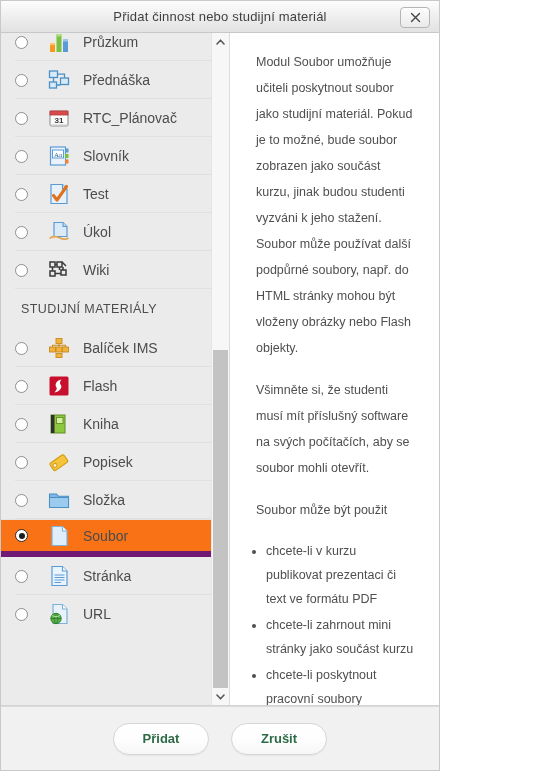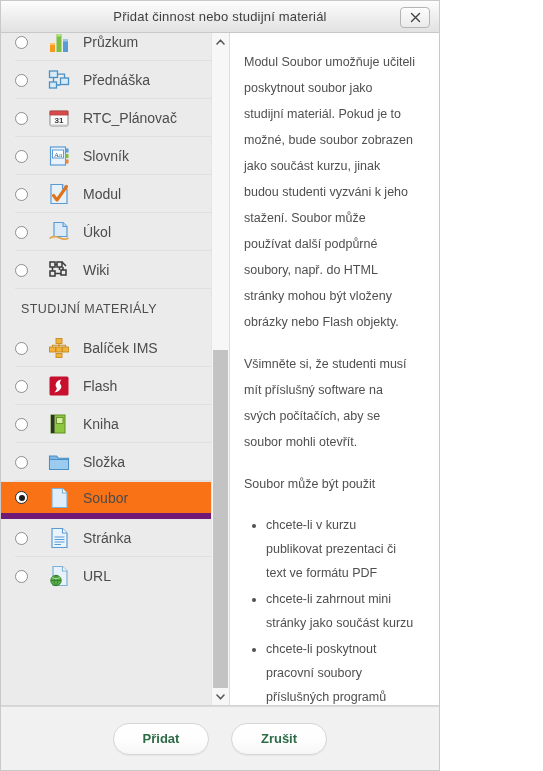--- a/index.html
+++ b/index.html
@@ -161,21 +161,21 @@
 
   
   #desc-pane {
     flex: 1 1 auto;
     background: #ffffff;
     overflow: hidden;
     padding: 16px 24px 10px 14px;
     box-sizing: border-box;
   }
   #desc-pane p {
-    margin: 0 0 16px 0;
+    margin: 0 0 16px 12px;
     font-size: 12.5px;
     line-height: 26px;
     color: #4f4f4f;
   }
   #desc-pane ul {
     margin: 0 0 16px 0;
     padding-left: 22px;
   }
   #desc-pane li {
     font-size: 12.5px;
@@ -298,21 +298,21 @@
           </div>
           <div class="row">
             <span class="radio"></span>
             <span class="icon-wrap">
               <svg width="24" height="24" viewBox="0 0 24 24">
                 <path d="M4 2.5 H15.5 L20 7 V21.5 H4 Z" fill="#e7f1fa" stroke="#5b9bd5" stroke-width="1.2"></path>
                 <path d="M15.5 2.5 V7 H20" fill="#cfe3f4" stroke="#5b9bd5" stroke-width="1.1"></path>
                 <path d="M6.5 13.5 L10 18 L19.5 4.5" stroke="#e0721c" stroke-width="3.1" fill="none" stroke-linecap="round" stroke-linejoin="round"></path>
               </svg>
             </span>
-            <span class="row-label">Modul</span>
+            <span class="row-label">Test</span>
             <span class="sep"></span>
           </div>
           <div class="row">
             <span class="radio"></span>
             <span class="icon-wrap">
               <svg width="24" height="24" viewBox="0 0 24 24">
                 <path d="M7 2.5 H16 L20 6.5 V16.5 H7 Z" fill="#dceaf7" stroke="#5b9bd5" stroke-width="1.2"></path>
                 <path d="M16 2.5 V6.5 H20" fill="#bcd8ef" stroke="#5b9bd5" stroke-width="1.1"></path>
                 <path d="M2.5 18.5 C6 15 10 16.5 13 18 C16 19.5 19 19.5 21.5 18" stroke="#e0a24a" stroke-width="1.5" fill="#f6d9a8"></path>
               </svg>
@@ -366,20 +366,33 @@
           <div class="row">
             <span class="radio"></span>
             <span class="icon-wrap">
               <svg width="24" height="24" viewBox="0 0 24 24">
                 <rect x="4" y="3" width="14" height="18" fill="#8dc63f" stroke="#5f8f24" stroke-width="1"></rect>
                 <rect x="4" y="3" width="3.5" height="18" fill="#2f2f2f"></rect>
                 <rect x="9.5" y="5.5" width="6.5" height="6" fill="#d6ec9e" stroke="#5f8f24" stroke-width="0.9"></rect>
               </svg>
             </span>
             <span class="row-label">Kniha</span>
+            <span class="sep"></span>
+          </div>
+          <div class="row">
+            <span class="radio"></span>
+            <span class="icon-wrap">
+              <svg width="24" height="24" viewBox="0 0 24 24">
+                <g transform="rotate(-35 12 12)">
+                  <rect x="3" y="8" width="17" height="9" rx="2" fill="#f5c33c" stroke="#d39b14" stroke-width="1.1"></rect>
+                  <circle cx="6.8" cy="12.5" r="1.9" fill="#fff8dd" stroke="#d39b14" stroke-width="1"></circle>
+                </g>
+              </svg>
+            </span>
+            <span class="row-label">Popisek</span>
             <span class="sep"></span>
           </div>
           <div class="row">
             <span class="radio"></span>
             <span class="icon-wrap">
               <svg width="24" height="24" viewBox="0 0 24 24">
                 <path d="M2.5 6 H9.5 L11.5 8.3 H21.5 V19.5 H2.5 Z" fill="#7fb8e8" stroke="#4a90c4" stroke-width="1.1"></path>
                 <path d="M2.5 9.5 H21.5 V19.5 H2.5 Z" fill="#9ccbf0" stroke="#4a90c4" stroke-width="1"></path>
               </svg>
             </span>

